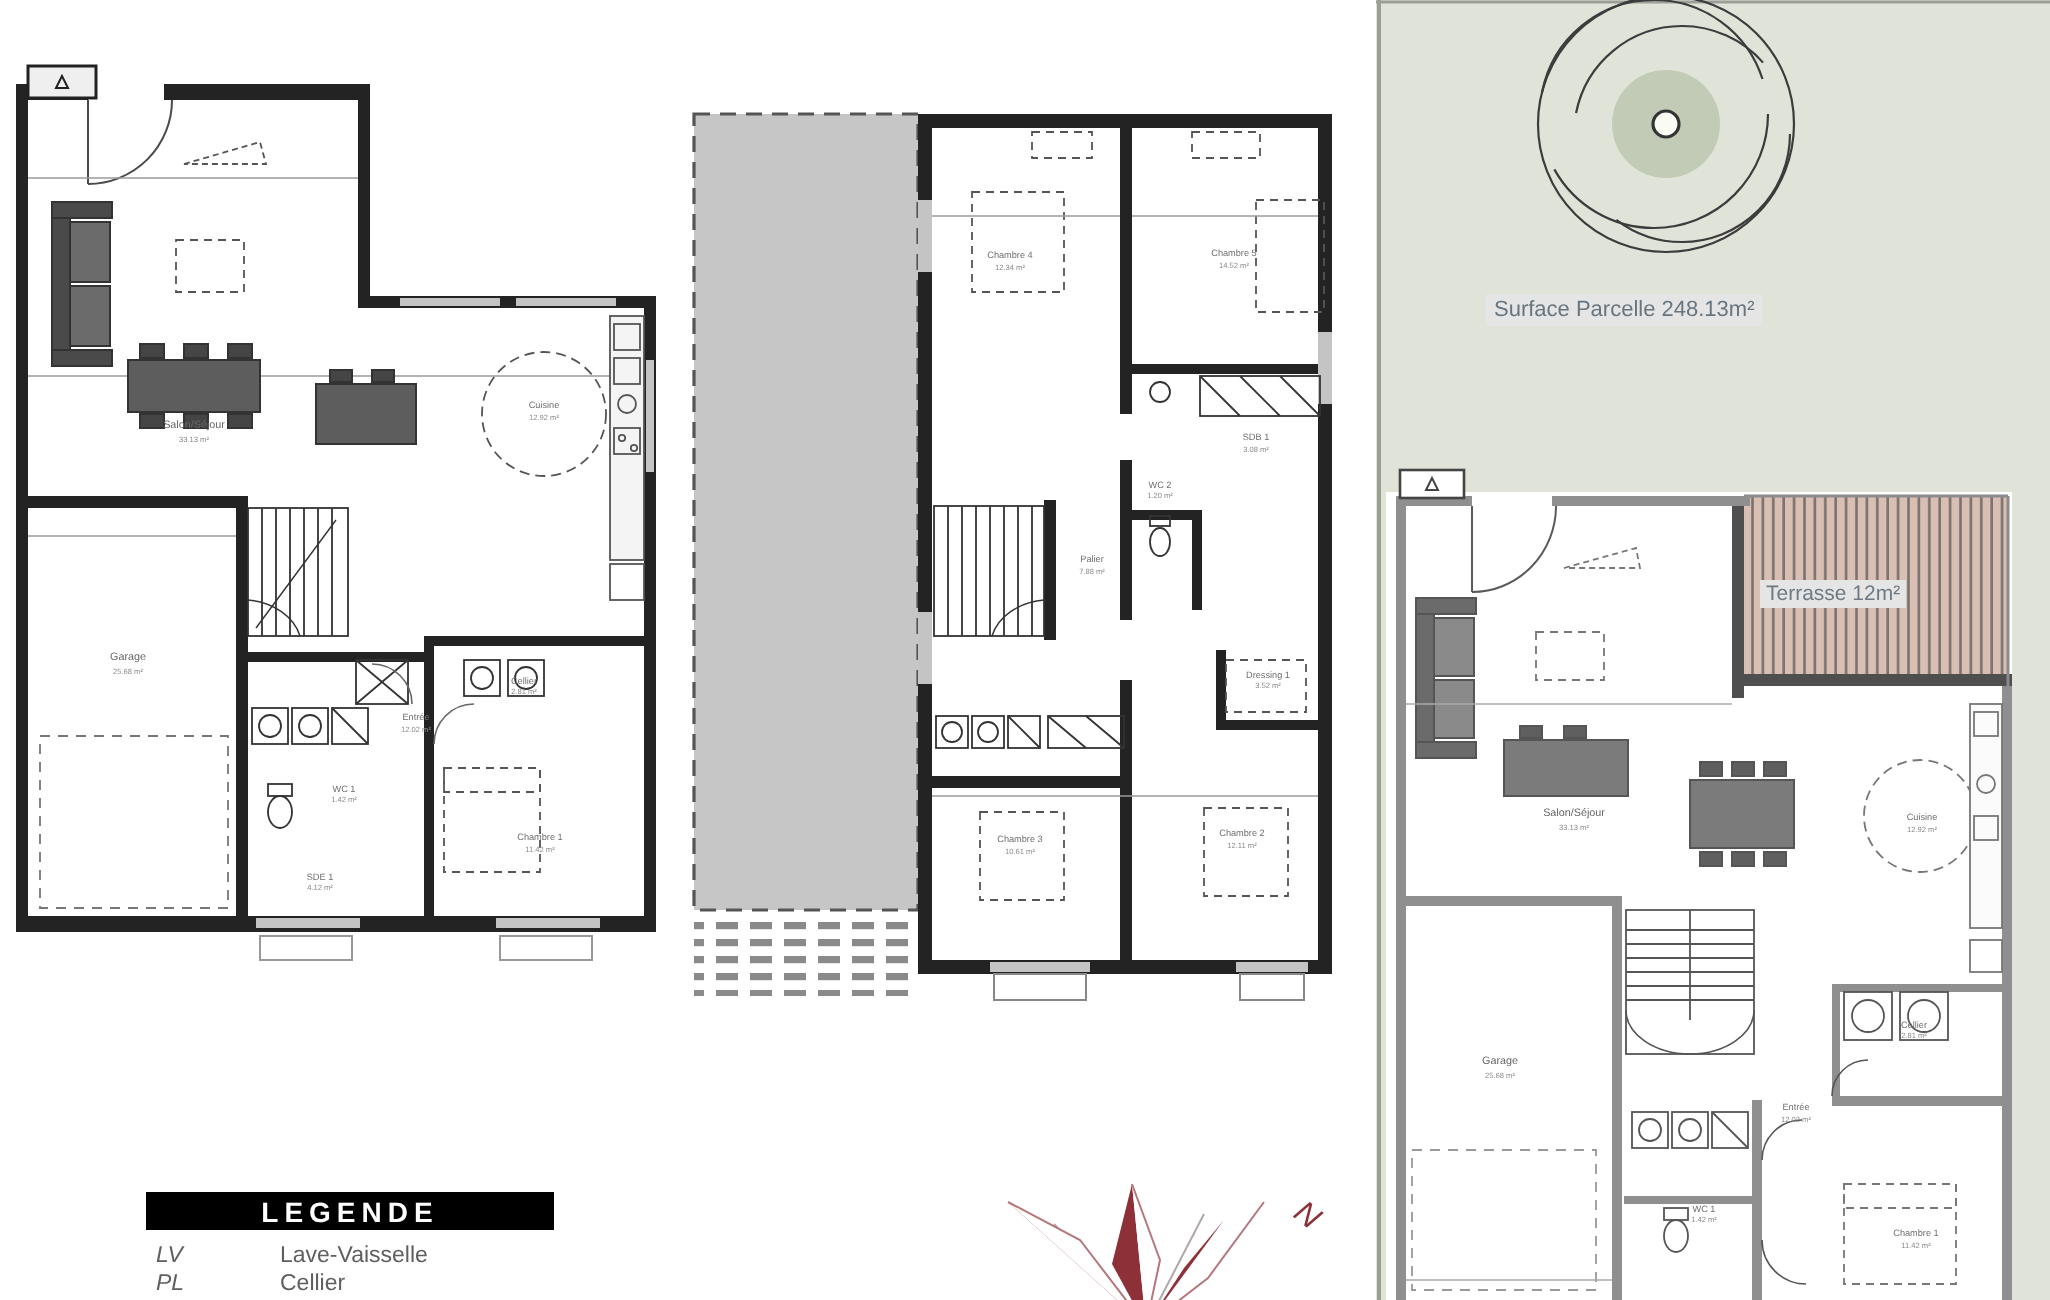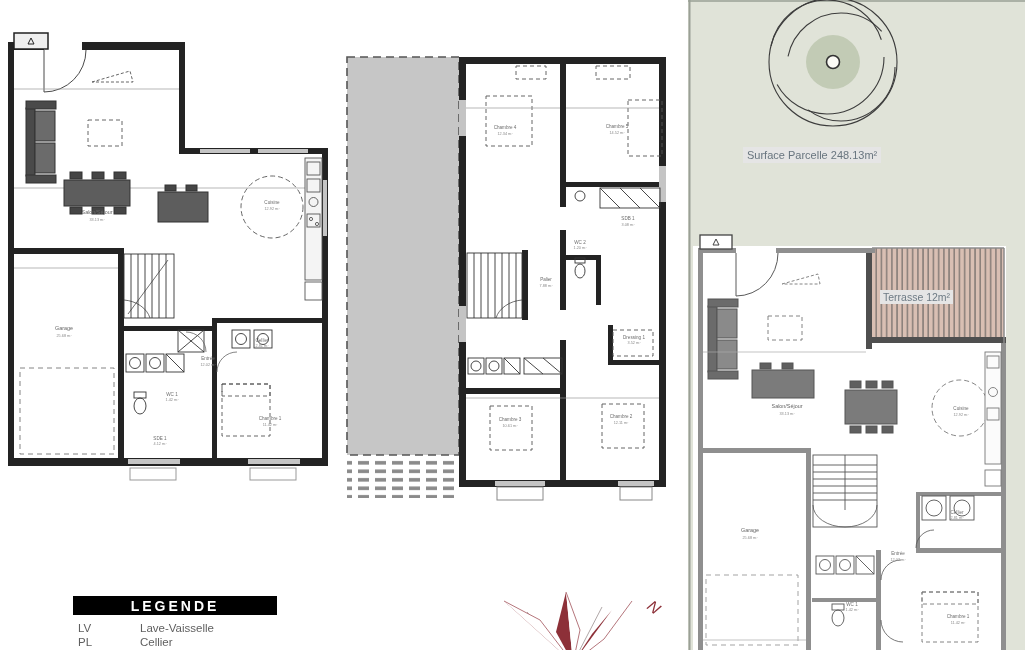--- a/index.html
+++ b/index.html
@@ -8,21 +8,21 @@
   #drawing{position:absolute;left:0;top:0;}
   .overlay{position:absolute;background:#e5e5e5;color:#68757f;white-space:nowrap;}
   #surface-label{left:743px;top:147px;font-size:11px;padding:2px 4px;}
   #terrasse-label{left:880px;top:290px;font-size:10.5px;padding:1px 3px;color:#6d7a84;}
   #legend{position:absolute;left:60px;top:596px;width:260px;}
   #legend .bar{margin-left:13px;width:204px;height:19px;background:#000000;
                display:flex;align-items:center;justify-content:center;}
   #legend .bar span{color:#fff;font-size:14px;font-weight:bold;letter-spacing:3px;}
   #legend table{border-collapse:collapse;margin-top:6px;font-size:11.5px;color:#5f5f5f;}
   #legend td{padding:1px 0;}
-  #legend td.abbr{width:62px;padding-left:18px;}
+  #legend td.abbr{width:62px;padding-left:18px;font-style:italic;}
   svg text{font-family:"Liberation Sans",sans-serif;}
   .rl{font-size:4.6px;fill:#6e6e6e;text-anchor:middle;}
   .ra{font-size:3.8px;fill:#8a8a8a;text-anchor:middle;}
   .rlBig{font-size:5.4px;fill:#666;text-anchor:middle;}
 </style>
 </head>
 <body>
 
 <div id="canvas">
 

